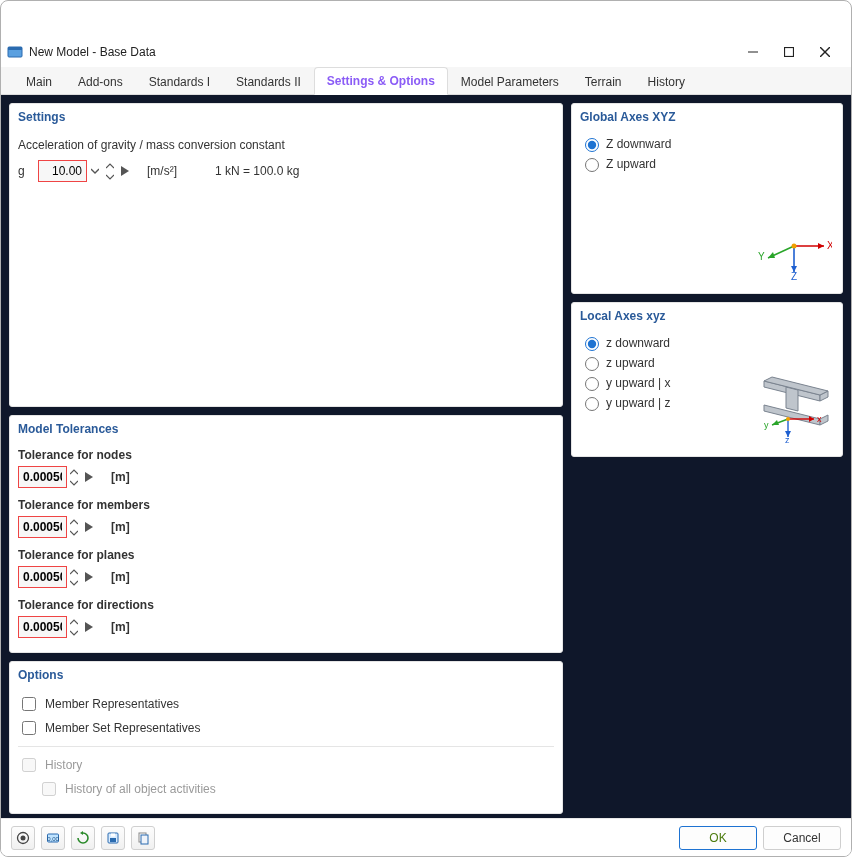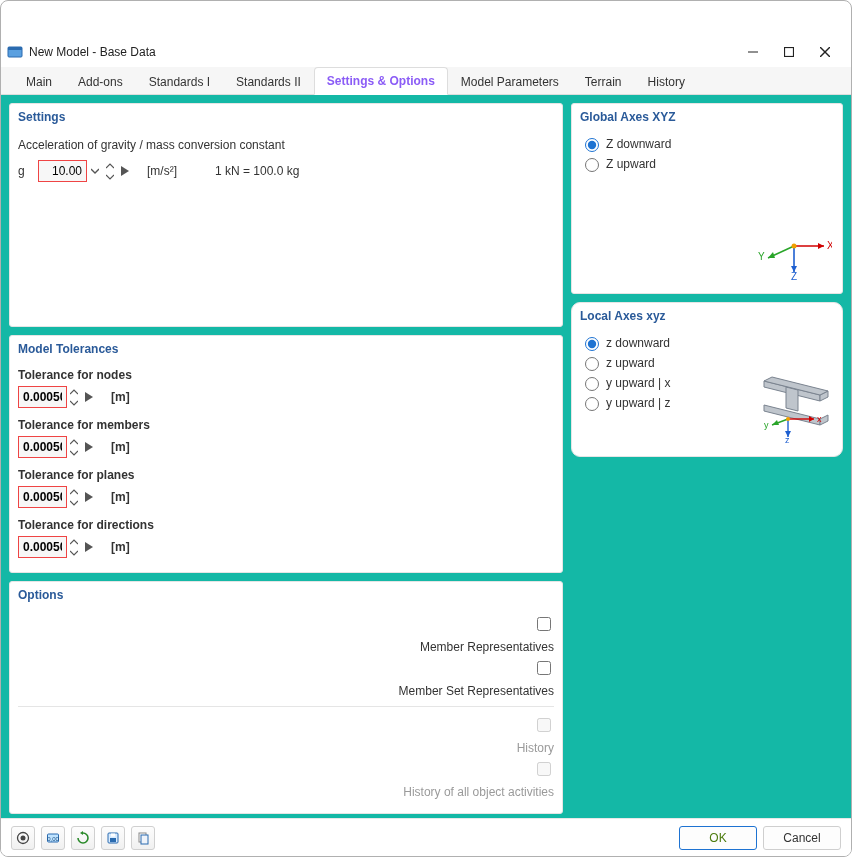--- a/index.html
+++ b/index.html
@@ -10,21 +10,21 @@
   .titlebar .app-icon { width:16px; height:16px; margin-right:6px; display:inline-flex; align-items:center; justify-content:center;}
   .titlebar .title { flex:0 0 auto; font-size:12px; color:#222;}
   .titlebar .spacer { flex:1; }
   .win-btn { width:36px; height:30px; display:inline-flex; align-items:center; justify-content:center; color:#222;}
   .win-btn svg { pointer-events:none; }
   
   .tabs-row { height:28px; display:flex; align-items:flex-end; padding:0 12px; border-bottom:1px solid #ddd; background:#f6f6f6;}
   .tab { padding:6px 12px 6px 12px; font-size:12px; color:#333; border:1px solid transparent; border-bottom:none; position:relative; top:1px; cursor:default;}
   .tab.active { background:#fff; border-color:#ddd; border-bottom:1px solid #fff; border-radius:4px 4px 0 0; color:#8b5cf6; font-weight:700;}
   
-  .body { flex:1; display:flex; gap:8px; padding:8px 8px 4px 8px; background:#14b8a6; overflow:hidden;}
+  .body { flex:1; display:flex; gap:8px; padding:8px 8px 4px 8px; background:#0f172a; overflow:hidden;}
   .col-left { flex:1; display:flex; flex-direction:column; gap:8px; min-width:0;}
   .col-right { width:272px; display:flex; flex-direction:column; gap:8px;}
   .panel { border:1px solid #e5e5e5; border-radius:3px; background:#fff; position:relative;}
   .panel-title { font-size:12px; font-weight:600; color:#2a5a99; padding:6px 8px 4px 8px;}
   .panel-body { padding:4px 8px 10px 8px; }
   .label-line { color:#333; margin:6px 0 8px 0; }
   .grav-row { display:flex; align-items:center; gap:8px; }
   .g-sym { width:12px; color:#333; }
   
   .num-field { display:flex; align-items:center; height:22px; }
@@ -32,41 +32,41 @@
   .num-field .chev, .num-field .spin, .num-field .play { width:16px; height:22px; display:inline-flex; align-items:center; justify-content:center; color:#555;}
   .num-field .spin { flex-direction:column; width:14px;}
   .num-field .spin span { height:11px; display:flex; align-items:center; justify-content:center;}
   .unit { margin-left:6px; color:#333;}
   .eq-text { margin-left:30px; color:#333; }
   
   .tol-item { margin-top:4px; margin-bottom:4px;font-weight:bold; }
   .tol-item .tlabel { color:#333; margin-bottom:4px; }
   .tol-item + .tol-item { margin-top:10px; }
   
-  .opt-row { display:flex; align-items:flex-end; gap:6px; margin:4px 0; color:#333;flex-direction:column;}
+  .opt-row { display:flex; align-items:center; gap:6px; margin:4px 0; color:#333;}
   .opt-row.disabled { color:#9a9a9a; }
   .opt-row input[type=checkbox] { width:14px; height:14px; accent-color:#555;}
   .opt-row.disabled input[type=checkbox] { accent-color:#bbb;}
   .indent { padding-left:20px; }
   hr.sep { border:none; border-top:1px solid #e5e5e5; margin:8px 0;}
   
   .radio-row { display:flex; align-items:center; gap:4px; margin:3px 0; color:#333;}
   .radio-row input[type=radio] { width:14px; height:14px; accent-color:#1e73d2;}
   .axes-preview { position:absolute; right:10px; bottom:10px;}
   
   .footer { height:38px; border-top:1px solid #e8e8e8; display:flex; align-items:center; padding:0 10px; gap:6px; background:#fff;}
   .tool-btn { width:24px; height:24px; border:1px solid #d0d0d0; border-radius:3px; background:linear-gradient(#fdfdfd,#f0f0f0); display:inline-flex; align-items:center; justify-content:center;}
   .tool-btn svg { pointer-events:none; }
   .footer .spacer { flex:1; }
   .dlg-btn { min-width:78px; height:24px; border:1px solid #cfcfcf; border-radius:3px; background:#fdfdfd; display:inline-flex; align-items:center; justify-content:center; font:inherit; color:#333; padding:0 14px;}
   .dlg-btn.primary { border-color:#1e73d2; color:#4d7c0f;}
   
   #panel-settings { height:350px; }
   #panel-global { height:191px; }
-  #panel-local { height:155px;border-radius:9px; }
+  #panel-local { height:155px; }
 </style>
 </head>
 <body>
 
 <div class="window">
 
   <div class="titlebar">
     <span class="app-icon">
       <svg width="16" height="16" viewBox="0 0 16 16">
         <rect x="1" y="3" width="14" height="10" rx="1" fill="#5aa0e0" stroke="#2a6bb0"></rect>

